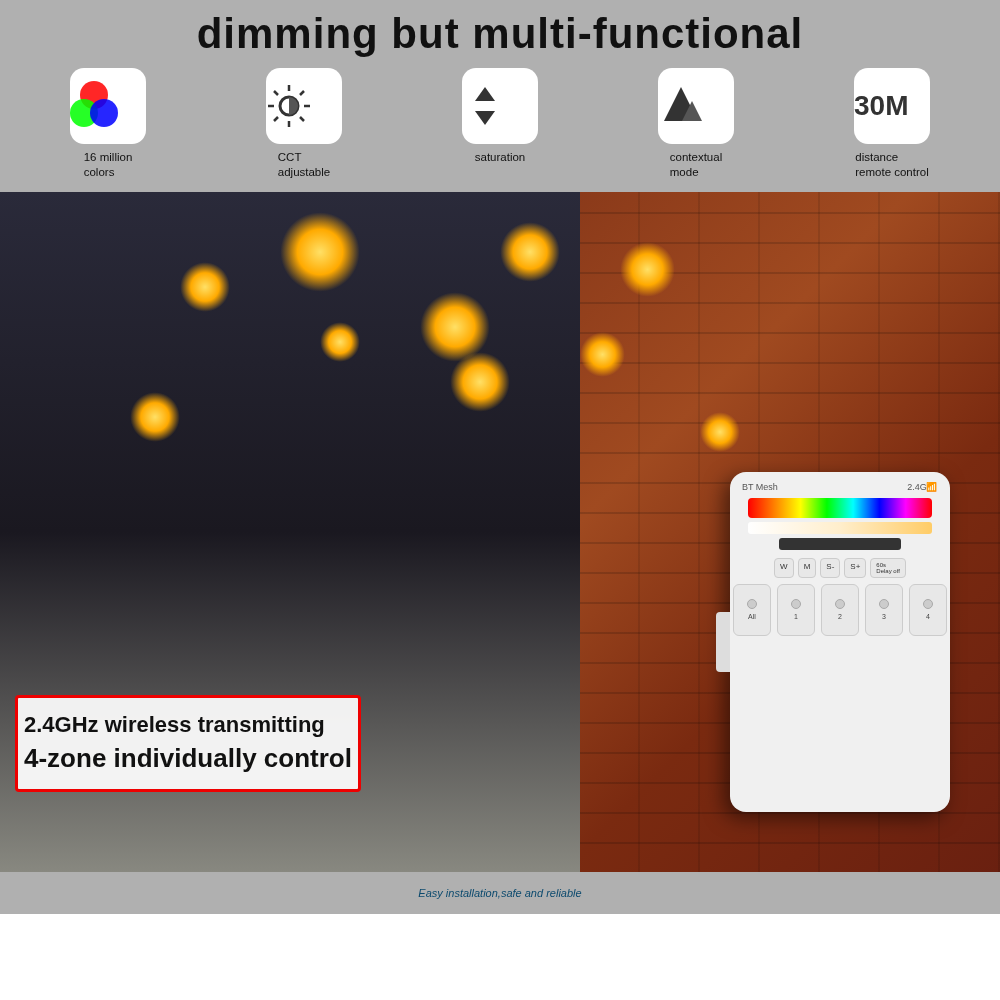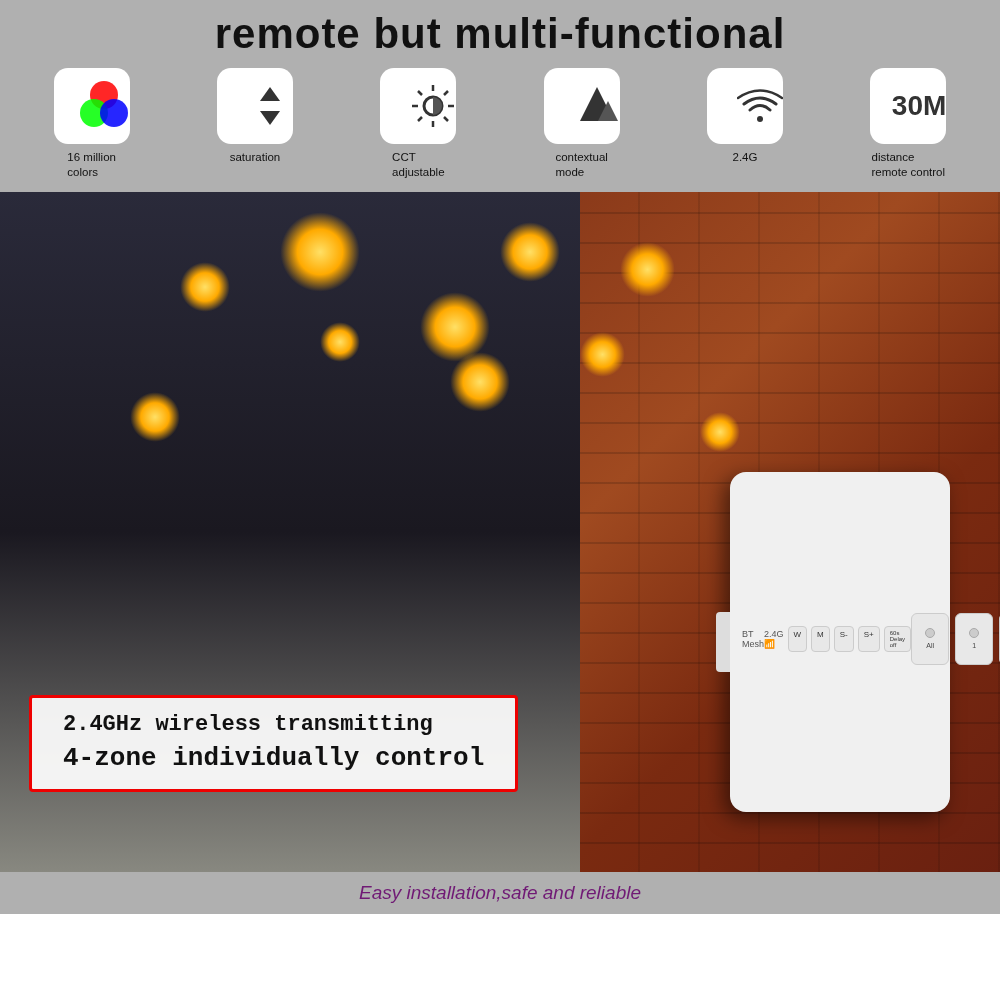--- a/index.html
+++ b/index.html
@@ -37,21 +37,21 @@
       align-items: center;
       width: 100px;
     }
     .feature-icon-box {
       width: 76px;
       height: 76px;
       background: #fff;
       border-radius: 14px;
       display: flex;
       align-items: center;
-      justify-content: flex-end;
+      justify-content: flex-start;
       margin-bottom: 6px;
       font-size: 38px;
     }
     .feature-label {
       font-size: 11.5px;
       text-align: left;
       color: #111;
       line-height: 1.3;
     }
 
@@ -123,28 +123,27 @@
       left: 0;
       top: 0;
       width: 580px;
       height: 100%;
       background: linear-gradient(180deg, #2a2a3a 0%, #1a1820 50%, #888880 100%);
     }
 
     
     .info-box {
       position: absolute;
-      left: 29px;
+      left: 15px;
       bottom: 80px;
       border: 3px solid #e00;
       background: rgba(255,255,255,0.92);
-      padding: 12px 31px;
+      padding: 12px 6px;
       border-radius: 4px;
       z-index: 10;
-      font-family: Liberation Mono, monospace;
     }
     .info-box-line1 {
       font-size: 22px;
       font-weight: bold;
       color: #111;
       line-height: 1.4;
     }
     .info-box-line2 {
       font-size: 26px;
       font-weight: bold;
@@ -156,21 +155,21 @@
     .controller {
       position: absolute;
       right: 50px;
       bottom: 60px;
       width: 220px;
       height: 340px;
       background: #f0f0f0;
       border-radius: 16px;
       box-shadow: -6px 6px 20px rgba(0,0,0,0.5);
       display: flex;
-      flex-direction: row;
+      flex-direction: column;
       align-items: center;
       padding: 10px 8px;
       z-index: 10;
     }
     .controller-header {
       width: 100%;
       display: flex;
       justify-content: space-between;
       align-items: center;
       font-size: 9px;
@@ -252,22 +251,22 @@
     
     .bottom-bar {
       background: #b0b0b0;
       width: 100%;
       height: 42px;
       display: flex;
       align-items: center;
       justify-content: center;
     }
     .bottom-text {
-      font-size: 19px;
-      color: #701a75;
+      font-size: 11px;
+      color: #0c4a6e;
       font-style: italic;
     }
 
     
     .light1 { width: 80px; height: 80px; top: 20px; left: 280px; }
     .light2 { width: 60px; height: 60px; top: 30px; left: 500px; }
     .light3 { width: 50px; height: 50px; top: 70px; left: 180px; }
     .light4 { width: 70px; height: 70px; top: 100px; left: 420px; }
     .light5 { width: 55px; height: 55px; top: 50px; left: 620px; }
     .light6 { width: 40px; height: 40px; top: 130px; left: 320px; }
@@ -279,42 +278,32 @@
     
     .icon-svg {
       width: 46px;
       height: 46px;
     }
   </style>
 </head>
 <body>
 
 <div class="top-section">
-  <div class="main-title">remote but multi-functional</div>
+  <div class="main-title">dimming but multi-functional</div>
   <div class="features-row">
 
     <div class="feature-item">
       <div class="feature-icon-box">
         <div class="rgb-icon">
           <div class="rgb-circle rgb-r"></div>
           <div class="rgb-circle rgb-g"></div>
           <div class="rgb-circle rgb-b"></div>
         </div>
       </div>
       <div class="feature-label">16 million<br>colors</div>
-    </div>
-
-    <div class="feature-item">
-      <div class="feature-icon-box">
-        <svg class="icon-svg" viewBox="0 0 46 46">
-          <polygon points="23,4 33,18 13,18" fill="#333"></polygon>
-          <polygon points="23,42 33,28 13,28" fill="#333"></polygon>
-        </svg>
-      </div>
-      <div class="feature-label">saturation</div>
     </div>
 
     <div class="feature-item">
       <div class="feature-icon-box">
         <svg class="icon-svg" viewBox="0 0 46 46">
           <circle cx="23" cy="23" r="9" stroke="#333" stroke-width="3" fill="none"></circle>
           <line x1="23" y1="2" x2="23" y2="8" stroke="#333" stroke-width="2.5"></line>
           <line x1="23" y1="38" x2="23" y2="44" stroke="#333" stroke-width="2.5"></line>
           <line x1="2" y1="23" x2="8" y2="23" stroke="#333" stroke-width="2.5"></line>
           <line x1="38" y1="23" x2="44" y2="23" stroke="#333" stroke-width="2.5"></line>
@@ -322,42 +311,41 @@
           <line x1="34" y1="34" x2="38" y2="38" stroke="#333" stroke-width="2.5"></line>
           <line x1="38" y1="8" x2="34" y2="12" stroke="#333" stroke-width="2.5"></line>
           <line x1="8" y1="38" x2="12" y2="34" stroke="#333" stroke-width="2.5"></line>
 
           <path d="M23 14 A9 9 0 0 1 23 32 Z" fill="#555"></path>
         </svg>
       </div>
       <div class="feature-label">CCT<br>adjustable</div>
     </div>
 
+    <div class="feature-item">
+      <div class="feature-icon-box">
+        <svg class="icon-svg" viewBox="0 0 46 46">
+          <polygon points="23,4 33,18 13,18" fill="#333"></polygon>
+          <polygon points="23,42 33,28 13,28" fill="#333"></polygon>
+        </svg>
+      </div>
+      <div class="feature-label">saturation</div>
+    </div>
+
 
     <div class="feature-item">
       <div class="feature-icon-box">
         <svg class="icon-svg" viewBox="0 0 46 46">
           <polygon points="23,4 40,38 6,38" fill="#333"></polygon>
           <polygon points="34,18 44,38 24,38" fill="#555"></polygon>
         </svg>
       </div>
       <div class="feature-label">contextual<br>mode</div>
     </div>
 
-    <div class="feature-item">
-      <div class="feature-icon-box">
-        <svg class="icon-svg" viewBox="0 0 46 46">
-          <circle cx="23" cy="36" r="3" fill="#333"></circle>
-          <path d="M13 27 Q23 18 33 27" stroke="#333" stroke-width="3" fill="none" stroke-linecap="round"></path>
-          <path d="M7 21 Q23 9 39 21" stroke="#333" stroke-width="3" fill="none" stroke-linecap="round"></path>
-          <path d="M1 15 Q23 0 45 15" stroke="#333" stroke-width="2.5" fill="none" stroke-linecap="round"></path>
-        </svg>
-      </div>
-      <div class="feature-label">2.4G</div>
-    </div>
 
     <div class="feature-item">
       <div class="feature-icon-box">
         <div style="font-size:28px; font-weight:bold; color:#333; font-family:Arial,sans-serif;">30M</div>
       </div>
       <div class="feature-label">distance<br>remote control</div>
     </div>
 
 
 

